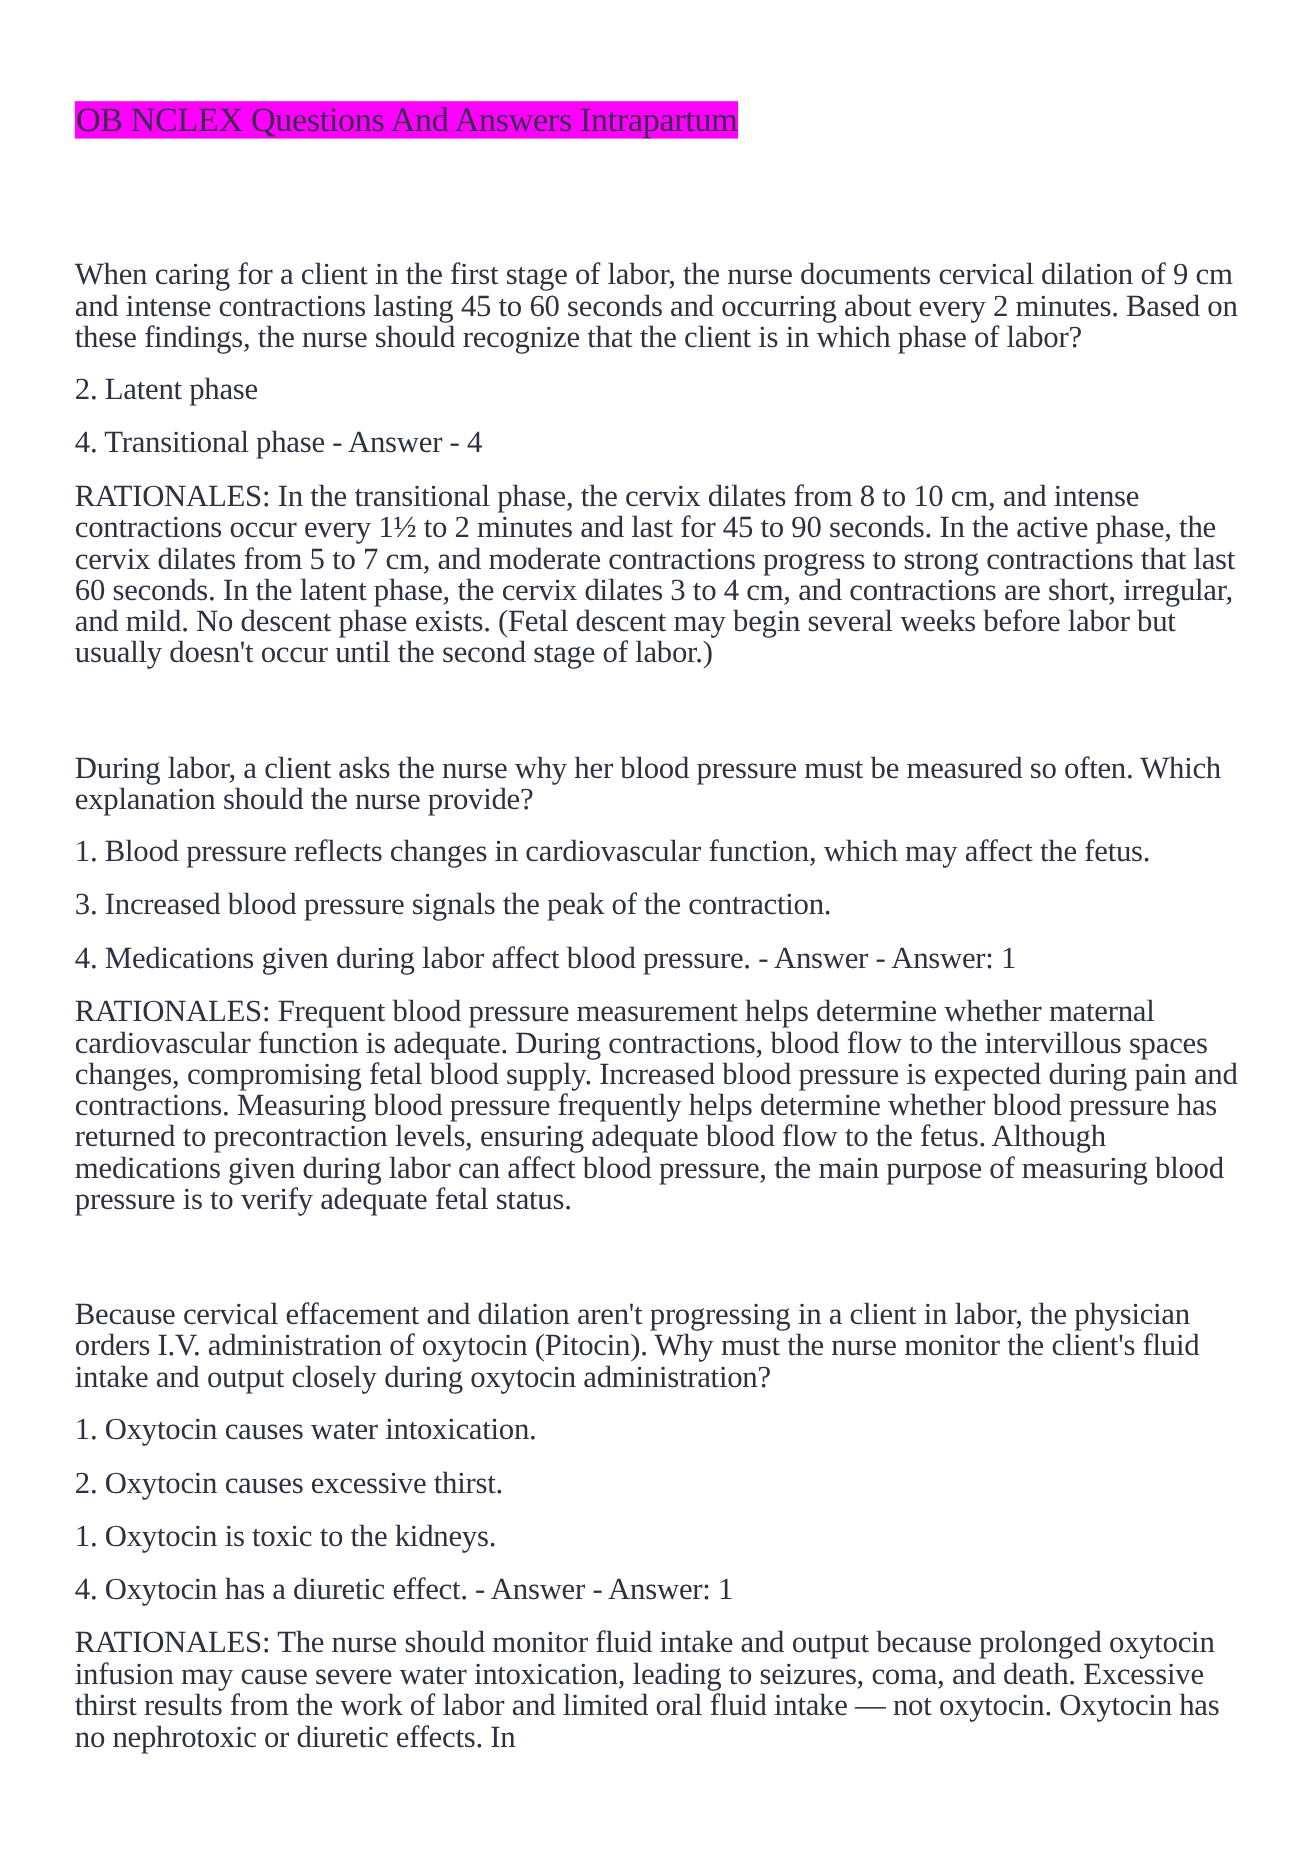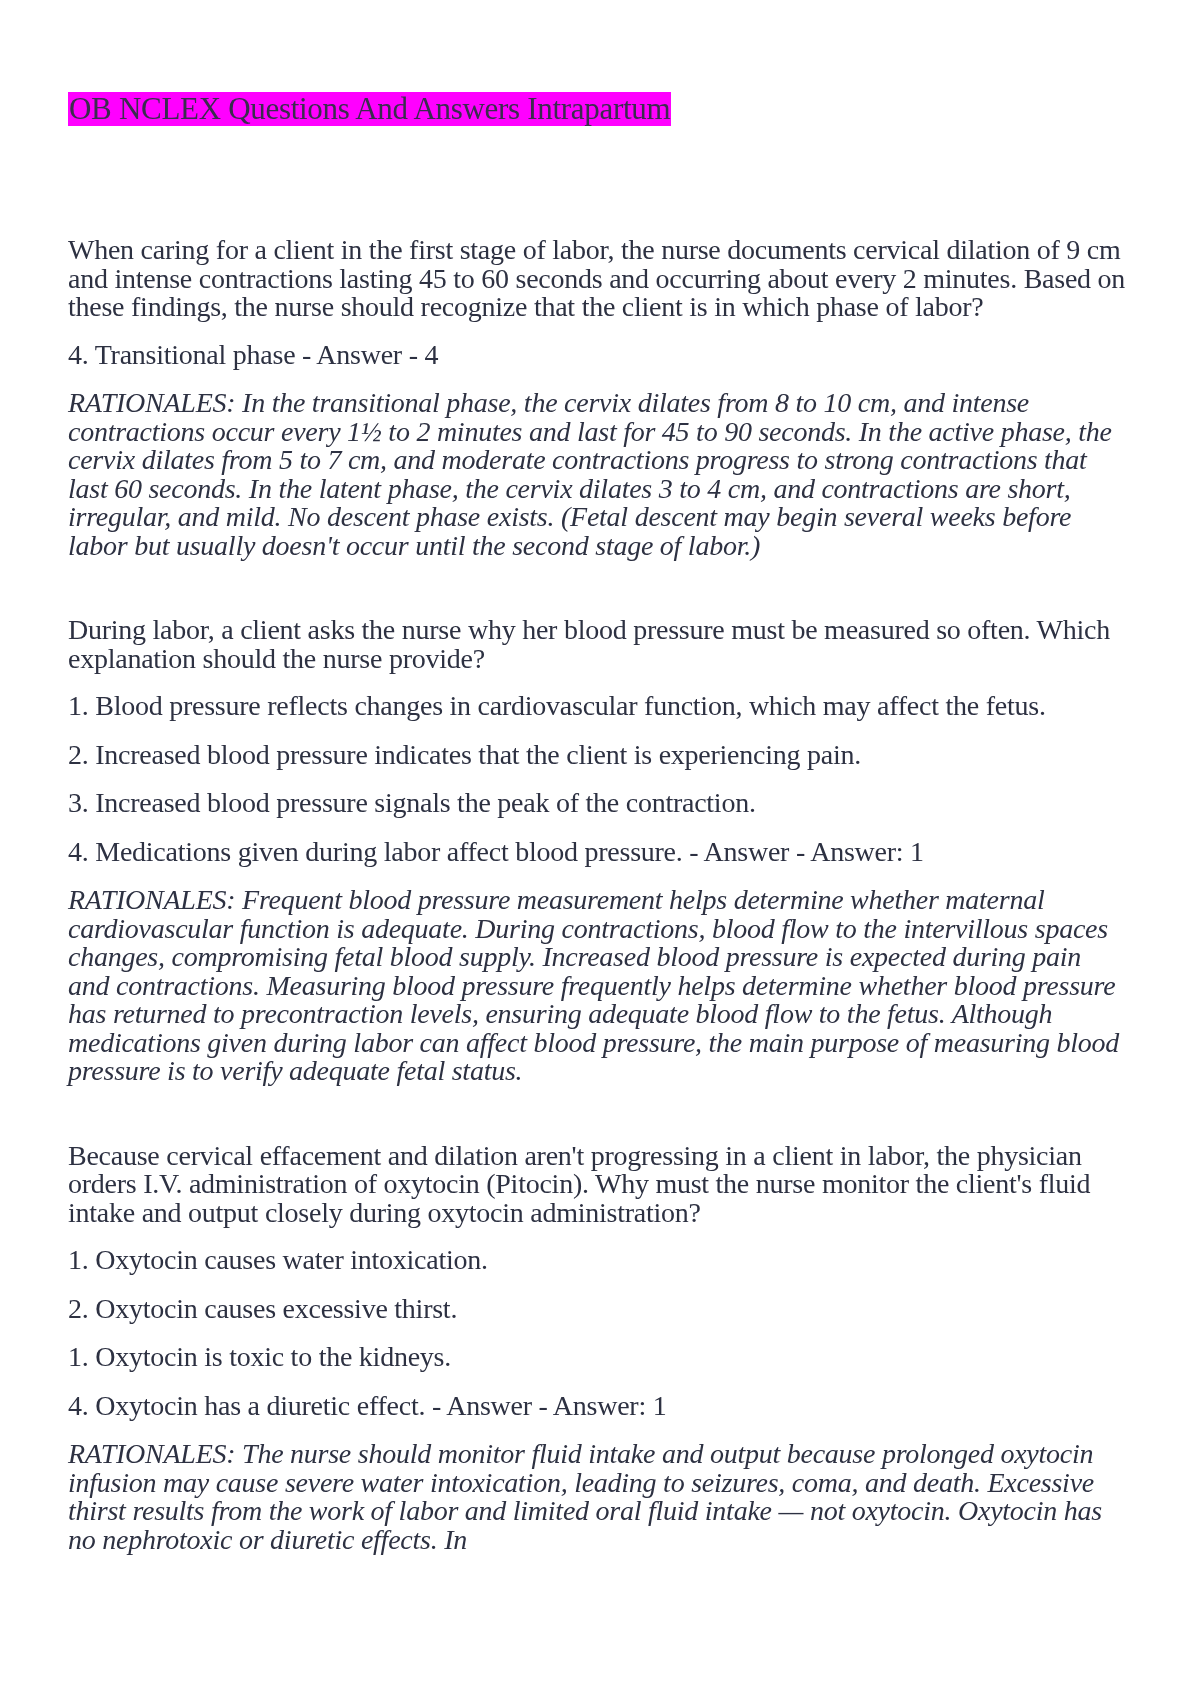--- a/index.html
+++ b/index.html
@@ -37,44 +37,44 @@
     .content {
       position: absolute;
       left: 68px;
       top: 236px;
       width: 1060px;
       font-size: 28px;
       line-height: 28.5px;
       letter-spacing: -0.25px;
     }
     .question-block { margin: 0; }
-    .question-block + .question-block { margin-top: 56px; }
+    .question-block + .question-block { margin-top: 76px; }
     .stem { margin: 0 0 19px 0; }
     .option { margin: 0 0 20px 0; white-space: nowrap; }
-    .rationale { margin: 0; font-style: italic; }
+    .rationale { margin: 0; }
   </style>
 </head>
 <body>
 
 <div class="page">
 
   <div class="title">OB NCLEX Questions And Answers Intrapartum</div>
 
   <div class="content">
 
     <section class="question-block">
       <p class="stem">When caring for a client in the first stage of labor, the nurse documents cervical dilation of 9 cm and intense contractions lasting 45 to 60 seconds and occurring about every 2 minutes. Based on these findings, the nurse should recognize that the client is in which phase of labor?</p>
+      <p class="option">2. Latent phase</p>
       <p class="option">4. Transitional phase - Answer - 4</p>
       <p class="rationale">RATIONALES: In the transitional phase, the cervix dilates from 8 to 10 cm, and intense contractions occur every 1½ to 2 minutes and last for 45 to 90 seconds. In the active phase, the cervix dilates from 5 to 7 cm, and moderate contractions progress to strong contractions that last 60 seconds. In the latent phase, the cervix dilates 3 to 4 cm, and contractions are short, irregular, and mild. No descent phase exists. (Fetal descent may begin several weeks before labor but usually doesn't occur until the second stage of labor.)</p>
     </section>
 
     <section class="question-block">
       <p class="stem">During labor, a client asks the nurse why her blood pressure must be measured so often. Which explanation should the nurse provide?</p>
       <p class="option">1. Blood pressure reflects changes in cardiovascular function, which may affect the fetus.</p>
-      <p class="option">2. Increased blood pressure indicates that the client is experiencing pain.</p>
       <p class="option">3. Increased blood pressure signals the peak of the contraction.</p>
       <p class="option">4. Medications given during labor affect blood pressure. - Answer - Answer: 1</p>
       <p class="rationale">RATIONALES: Frequent blood pressure measurement helps determine whether maternal cardiovascular function is adequate. During contractions, blood flow to the intervillous spaces changes, compromising fetal blood supply. Increased blood pressure is expected during pain and contractions. Measuring blood pressure frequently helps determine whether blood pressure has returned to precontraction levels, ensuring adequate blood flow to the fetus. Although medications given during labor can affect blood pressure, the main purpose of measuring blood pressure is to verify adequate fetal status.</p>
     </section>
 
     <section class="question-block">
       <p class="stem">Because cervical effacement and dilation aren't progressing in a client in labor, the physician orders I.V. administration of oxytocin (Pitocin). Why must the nurse monitor the client's fluid intake and output closely during oxytocin administration?</p>
       <p class="option">1. Oxytocin causes water intoxication.</p>
       <p class="option">2. Oxytocin causes excessive thirst.</p>
       <p class="option">1. Oxytocin is toxic to the kidneys.</p>

